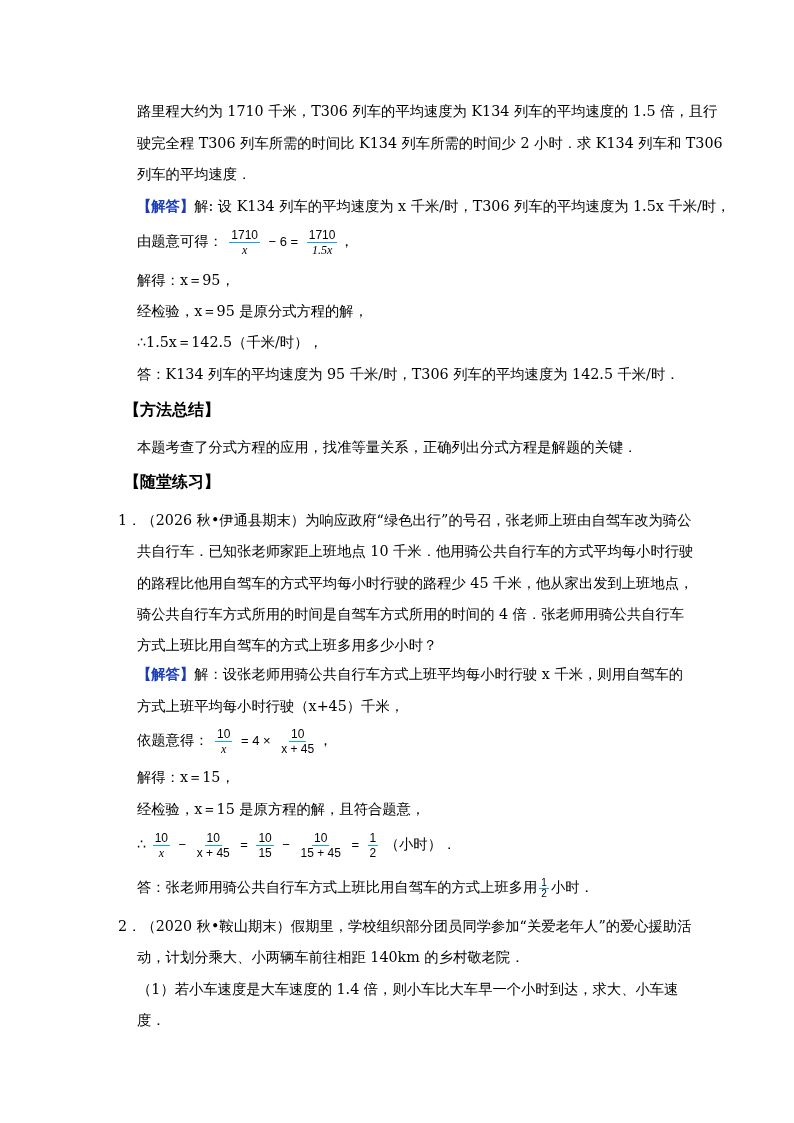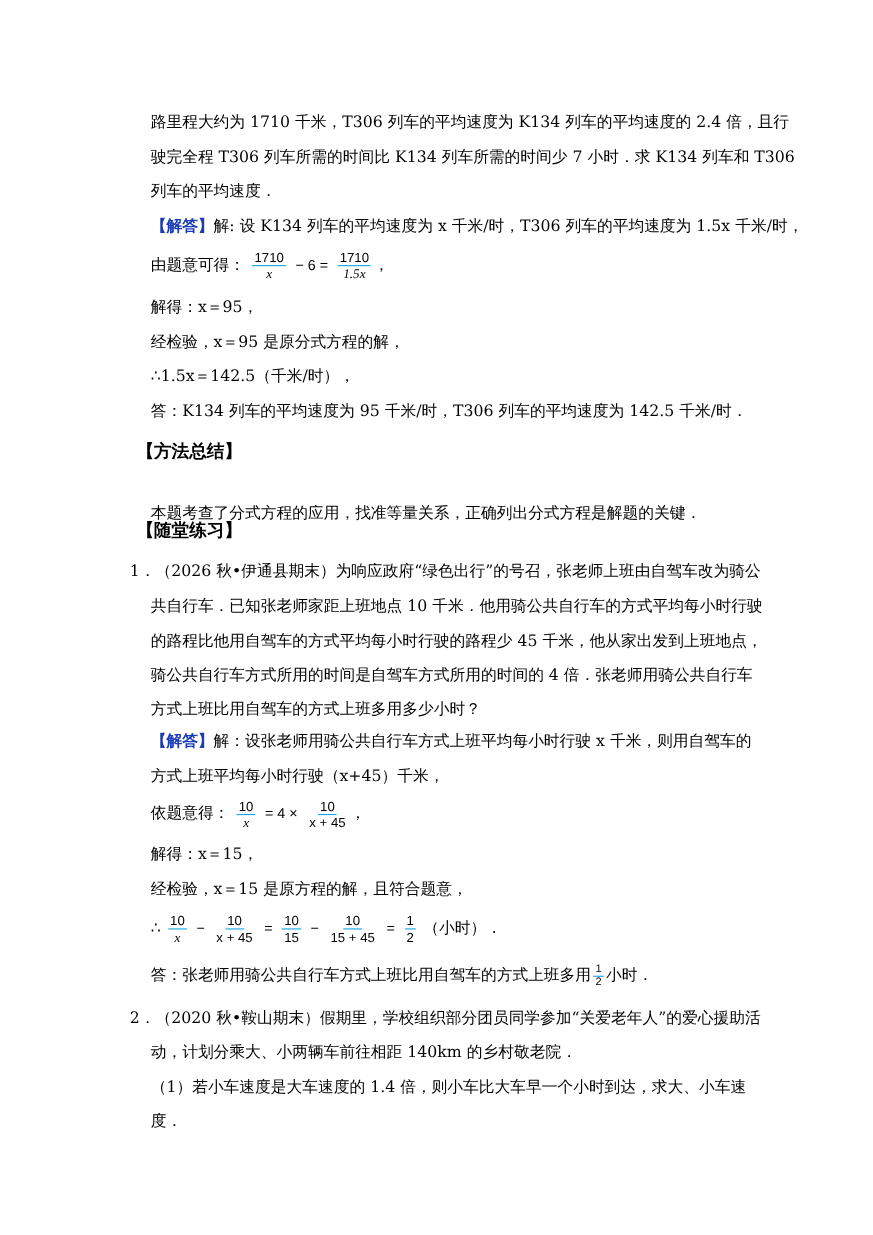--- a/index.html
+++ b/index.html
@@ -15,22 +15,22 @@
   .frac .num { padding: 0 2px; border-bottom: 1px solid #0ea5e9; }
   .frac .den { padding: 0 2px; }
   .frac.small { font-size: 10px; line-height: 10px; }
   .mathop { font-family: "Liberation Sans", sans-serif; font-size: 13px; margin: 0 2px; }
 </style>
 </head>
 <body>
 
 <div class="page">
 
-  <div class="line" style="left:137px; top:101px;">路里程大约为 1710 千米，T306 列车的平均速度为 K134 列车的平均速度的 2.4 倍，且行</div>
-  <div class="line" style="left:137px; top:133px;">驶完全程 T306 列车所需的时间比 K134 列车所需的时间少 7 小时．求 K134 列车和 T306</div>
+  <div class="line" style="left:137px; top:101px;">路里程大约为 1710 千米，T306 列车的平均速度为 K134 列车的平均速度的 1.5 倍，且行</div>
+  <div class="line" style="left:137px; top:133px;">驶完全程 T306 列车所需的时间比 K134 列车所需的时间少 2 小时．求 K134 列车和 T306</div>
   <div class="line" style="left:137px; top:164px;">列车的平均速度．</div>
 
   <div class="line" style="left:137px; top:196px;">
     <span class="tag">【解答】</span><span>解: 设 K134 列车的平均速度为 x 千米/时，T306 列车的平均速度为 1.5x 千米/时，</span>
   </div>
 
   <div class="line" style="left:137px; top:224px; line-height:34px;">
     <span>由题意可得：</span>
     <span class="frac">
         <span class="num">1710</span>
@@ -42,21 +42,21 @@
         <span class="den it">1.5x</span>
       </span><span>，</span>
   </div>
 
   <div class="line" style="left:137px; top:270px;">解得：x＝95，</div>
   <div class="line" style="left:137px; top:301px;">经检验，x＝95 是原分式方程的解，</div>
   <div class="line" style="left:137px; top:332px;">∴1.5x＝142.5（千米/时），</div>
   <div class="line" style="left:137px; top:364px;">答：K134 列车的平均速度为 95 千米/时，T306 列车的平均速度为 142.5 千米/时．</div>
 
   <div class="line heading" style="left:124px; top:400px;">【方法总结】</div>
-  <div class="line" style="left:137px; top:437px;margin-top:20px;">本题考查了分式方程的应用，找准等量关系，正确列出分式方程是解题的关键．</div>
+  <div class="line" style="left:137px; top:437px;">本题考查了分式方程的应用，找准等量关系，正确列出分式方程是解题的关键．</div>
 
   <div class="line heading" style="left:124px; top:472px;">【随堂练习】</div>
 
   <div class="line" style="left:118px; top:510px;">1．（2026 秋•伊通县期末）为响应政府“绿色出行”的号召，张老师上班由自驾车改为骑公</div>
   <div class="line" style="left:137px; top:541px;">共自行车．已知张老师家距上班地点 10 千米．他用骑公共自行车的方式平均每小时行驶</div>
   <div class="line" style="left:137px; top:573px;">的路程比他用自驾车的方式平均每小时行驶的路程少 45 千米，他从家出发到上班地点，</div>
   <div class="line" style="left:137px; top:604px;">骑公共自行车方式所用的时间是自驾车方式所用的时间的 4 倍．张老师用骑公共自行车</div>
   <div class="line" style="left:137px; top:664px;">
     <span class="tag">【解答】</span><span>解：设张老师用骑公共自行车方式上班平均每小时行驶 x 千米，则用自驾车的</span>
   </div>

